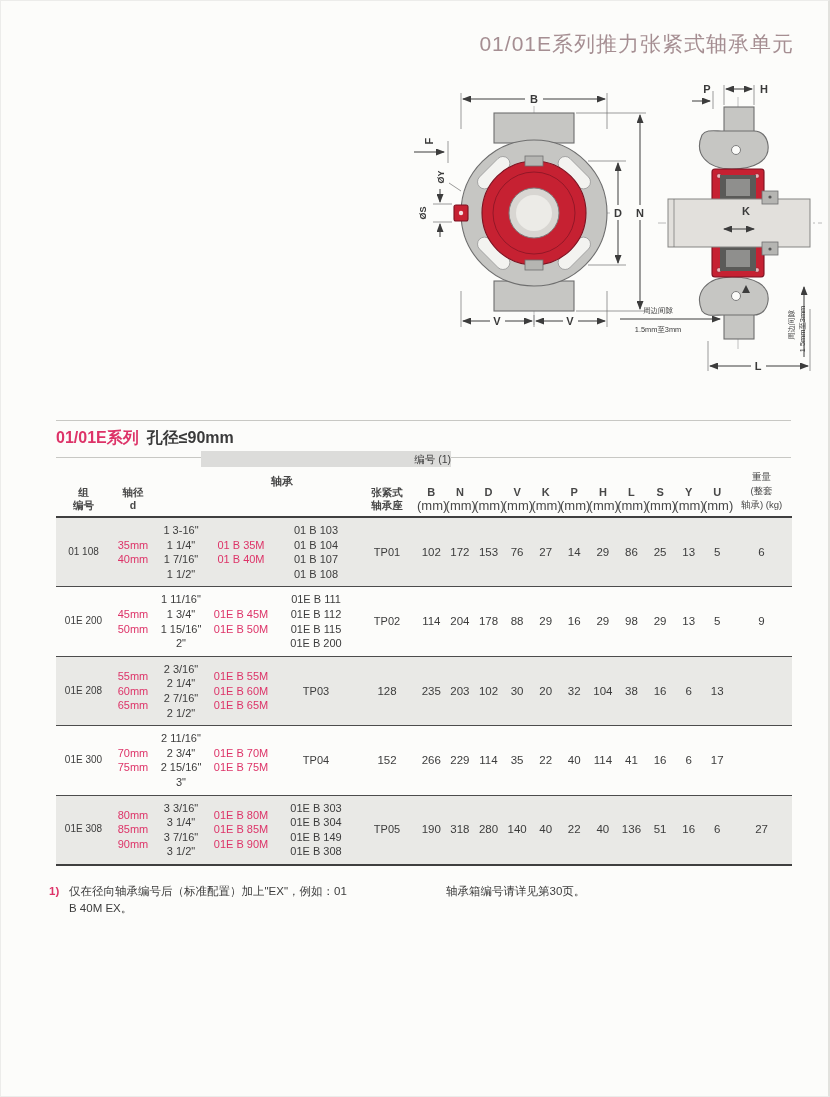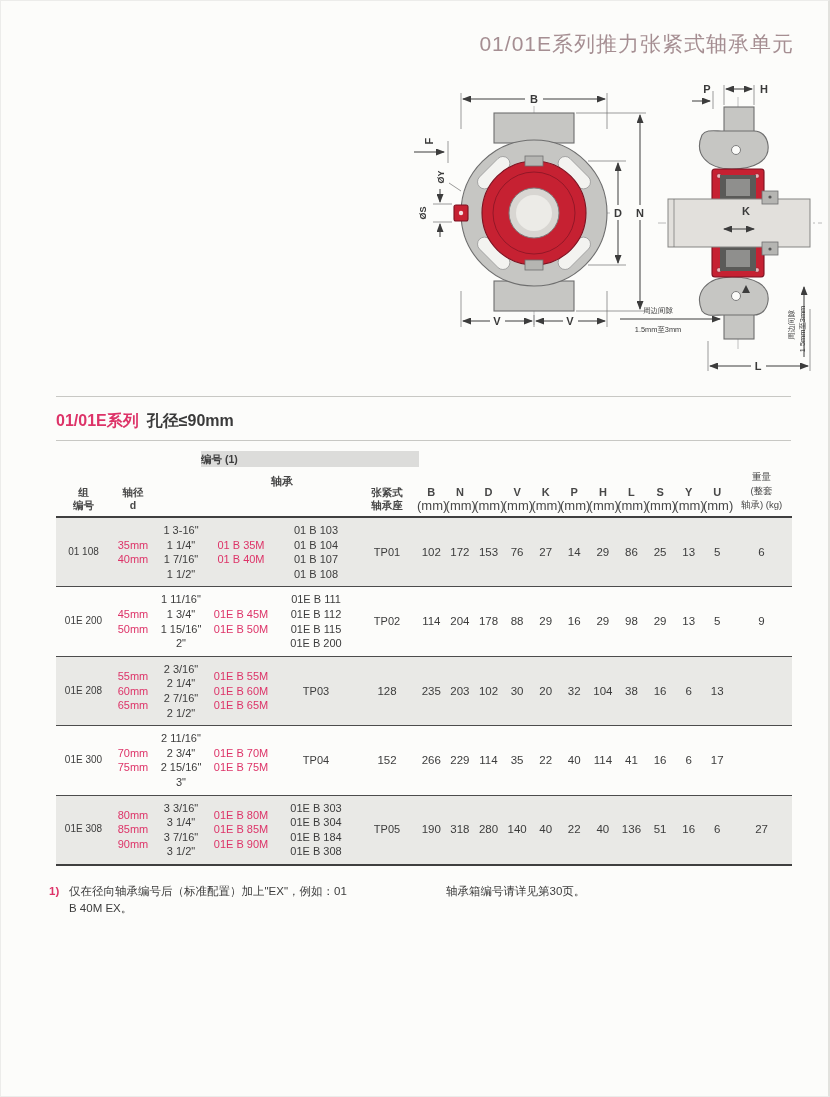--- a/index.html
+++ b/index.html
@@ -17,29 +17,29 @@
   .collar{fill:#b5b5b2;stroke:#6f6f6f;stroke-width:0.8;}
   .dl{stroke:#3c3c3c;stroke-width:1;fill:none;}
   .xl{stroke:#707070;stroke-width:0.7;fill:none;}
   .cl{stroke:#a8a8a8;stroke-width:0.7;}
   .cld{stroke:#a8a8a8;stroke-width:0.8;stroke-dasharray:8 3 2 3;}
   .chip{fill:#fcfcfa;}
   .dt{font-family:"Liberation Sans",sans-serif;font-size:11px;font-weight:bold;fill:#3a3a3a;text-anchor:middle;}
   .sm{font-family:"Liberation Sans",sans-serif;font-size:9px;font-weight:bold;fill:#3a3a3a;text-anchor:middle;}
   .note{font-family:"Liberation Sans",sans-serif;font-size:7.4px;fill:#3a3a3a;text-anchor:middle;}
 
-  .section-bar{position:absolute;left:55px;top:395px;width:735px;
-               border-top:1px solid #c8c8c4;border-bottom:1px solid #c8c8c4;padding:14px 0 8px;}
+  .section-bar{position:absolute;left:55px;top:419px;width:735px;
+               border-top:1px solid #c8c8c4;border-bottom:1px solid #c8c8c4;padding:7px 0 8px;}
   .series{color:var(--accent,#dd3368);font-weight:bold;font-size:16px;}
   .spec{font-weight:bold;font-size:16px;color:#3a3a3a;margin-left:8px;}
 
   .spec-table{position:absolute;left:55px;top:448px;width:736px;}
   .thead{position:relative;border-bottom:2px solid var(--rule_dark,#3f3f3f);padding:5px 0 4px;}
-  .band{position:absolute;left:145px;top:2px;width:218px;height:16px;background:#dcdcda;
-        font-size:10.5px;font-weight:bold;text-align:left;line-height:16px;color:#3f3f3f;}
+  .band{position:absolute;left:145px;top:2px;width:250px;height:16px;background:#dcdcda;
+        font-size:10.5px;font-weight:normal;text-align:right;line-height:16px;color:#3f3f3f;}
   .thead-grid{display:grid;grid-template-columns:55px 44px 52px 68px 82px 60px repeat(11,28.6px) 60px;
               align-items:end;min-height:58px;font-size:10.5px;line-height:13px;font-weight:bold;color:#474747;}
   .hc{text-align:center;}
   .hc-bearing{grid-column:span 2;align-self:start;padding-top:21px;font-size:11px;}
   .hc-weight{font-size:9.5px;line-height:14px;font-weight:normal;}
   .hc-dim .letter{font-size:11px;}
   .hc-dim .unit{font-size:13px;font-weight:normal;}
 
   .trow{display:grid;grid-template-columns:55px 44px 52px 68px 82px 60px repeat(11,28.6px) 60px;
         padding:5px 0;border-bottom:1.5px solid #4c4c4c;font-size:11px;line-height:14.6px;align-items:center;}
@@ -524,21 +524,21 @@
             <span class="ln">3 1/2"</span>
           </div>
           <div class="cell c-bm pink">
             <span class="ln">01E B 80M</span>
             <span class="ln">01E B 85M</span>
             <span class="ln">01E B 90M</span>
           </div>
           <div class="cell c-bstd">
             <span class="ln">01E B 303</span>
             <span class="ln">01E B 304</span>
-            <span class="ln">01E B 184</span>
+            <span class="ln">01E B 149</span>
             <span class="ln">01E B 308</span>
           </div>
           <div class="cell c-housing">
             <span class="ln">TP05</span>
           </div>
           <div class="cell c-dim">
             <span class="ln">190</span>
           </div>
           <div class="cell c-dim">
             <span class="ln">318</span>

